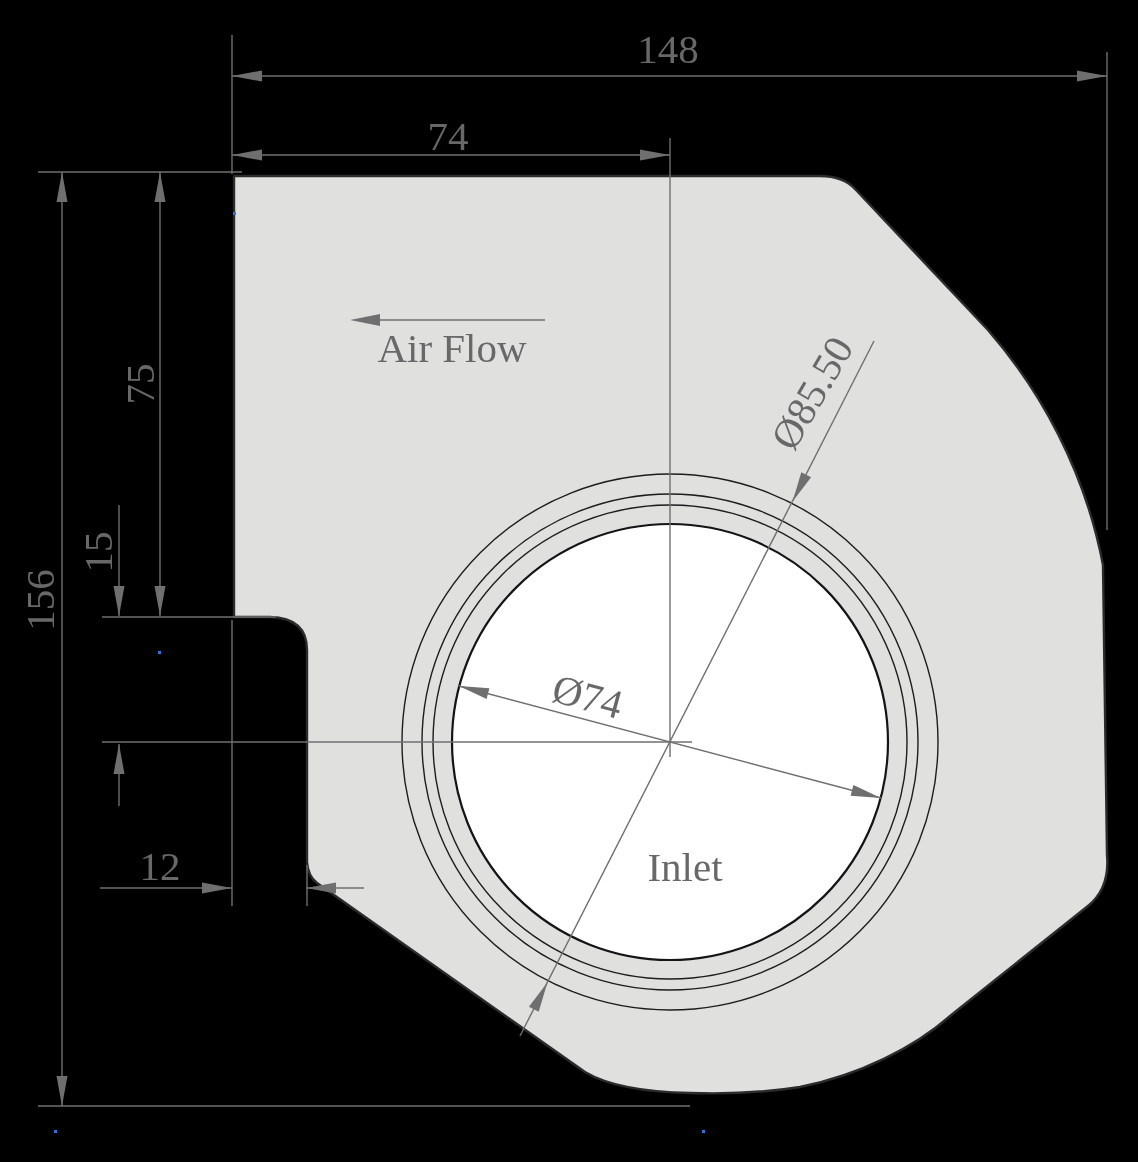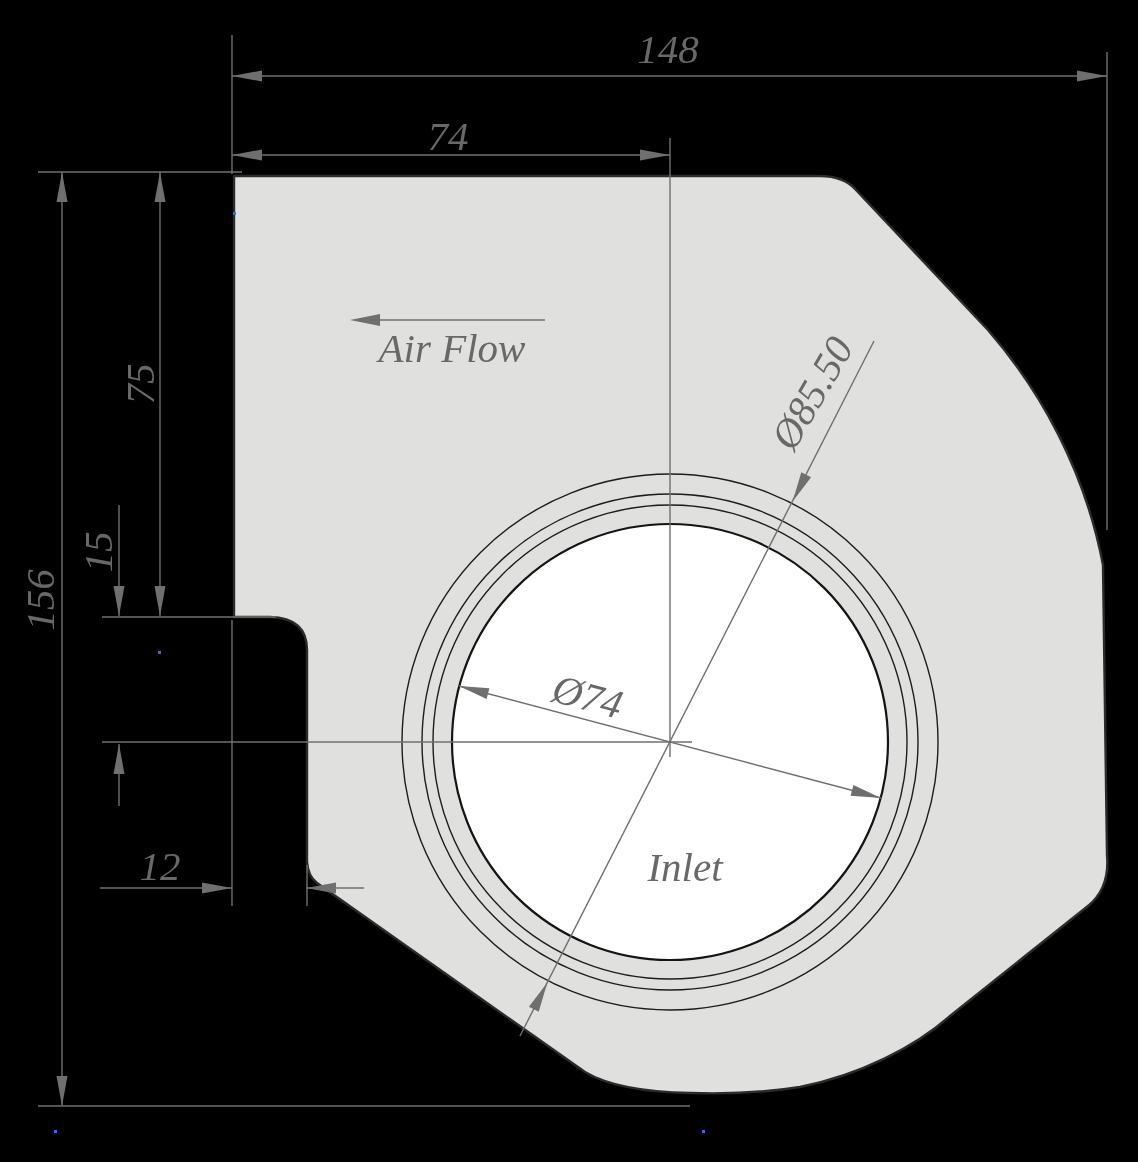--- a/index.html
+++ b/index.html
@@ -1,16 +1,16 @@
 <!DOCTYPE html>
 <html style="--background: #000000; --body_fill: #e0e1df; --body_outline: #2b2b2b; --ring_stroke: #1d1d1d; --inlet_fill: #ffffff; --dimension: #6f6f6f; --label: #686868; --snap_marker: #2f6fe0;"><head>
 <meta charset="utf-8">
 <style>
   html,body{margin:0;padding:0;background:#000;}
-  .stage{position:relative;width:1138px;height:1162px;background:var(--background,#000);overflow:hidden;font-style:italic;}
+  .stage{position:relative;width:1138px;height:1162px;background:var(--background,#000);overflow:hidden;}
   svg text{font-family:"Liberation Serif", serif;font-size:41px;fill:var(--label,#686868);}
   .body-shape{fill:var(--body_fill,#e0e1df);stroke:var(--body_outline,#2b2b2b);stroke-width:2.4;stroke-linejoin:round;}
   .ring{fill:none;stroke:var(--ring_stroke,#1d1d1d);stroke-width:1.4;}
   .inlet-circle{fill:var(--inlet_fill,#ffffff);stroke:#141414;stroke-width:2.2;}
   .dim{stroke:var(--dimension,#6f6f6f);stroke-width:1.4;fill:none;}
   .arrow{fill:var(--dimension,#6f6f6f);stroke:none;}
   .snap{fill:var(--snap_marker,#2f6fe0);}
 </style>
 </head>
 <body>

